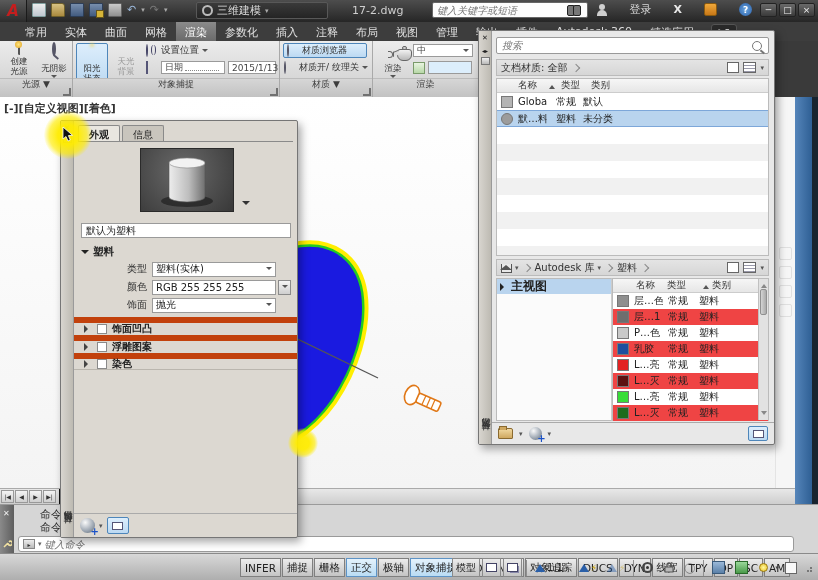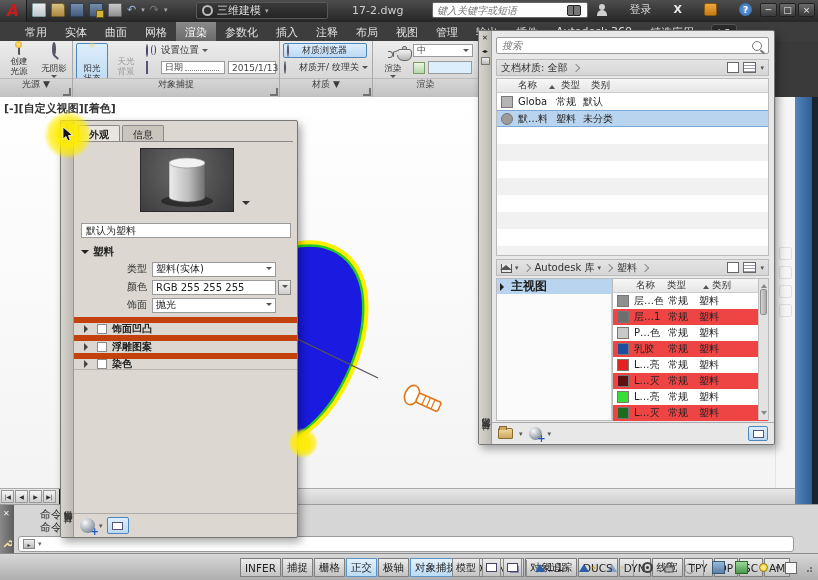--- a/index.html
+++ b/index.html
@@ -443,20 +443,21 @@
         <path d="M2,8 L6,4 M6,4 a2.2,2.2 0 1 0 2,-2 l-1,1" stroke="#f0e0a0" stroke-width="1.6" fill="none"></path>
       </svg>
     </div>
     <div class="cmdhist">
       <div>命令:</div>
       <div>命令: *取消*</div>
     </div>
     <div class="cmdinput">
       <span class="kbico">▸</span>
       <span class="mini-dd" style="color:#666">▾</span>
+      <input placeholder="键入命令" style="">
     </div>
   </div>
 
   <div class="statusbar">
     <div class="toggles">
       <span class="tgl">INFER</span>
       <span class="tgl">捕捉</span>
       <span class="tgl">栅格</span>
       <span class="tgl on">正交</span>
       <span class="tgl">极轴</span>

